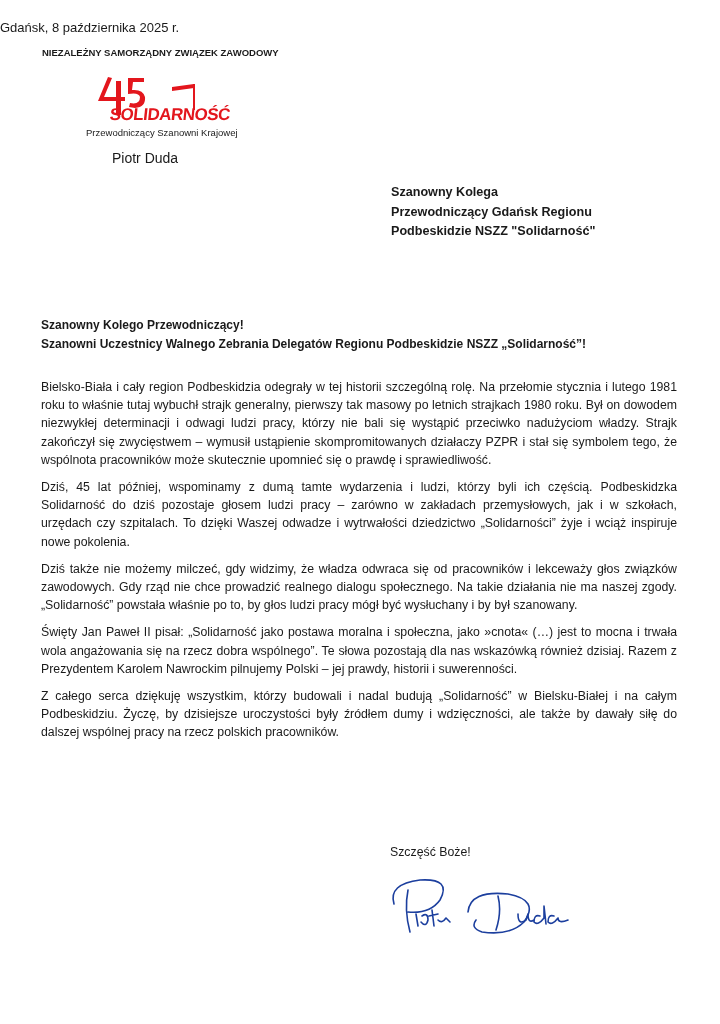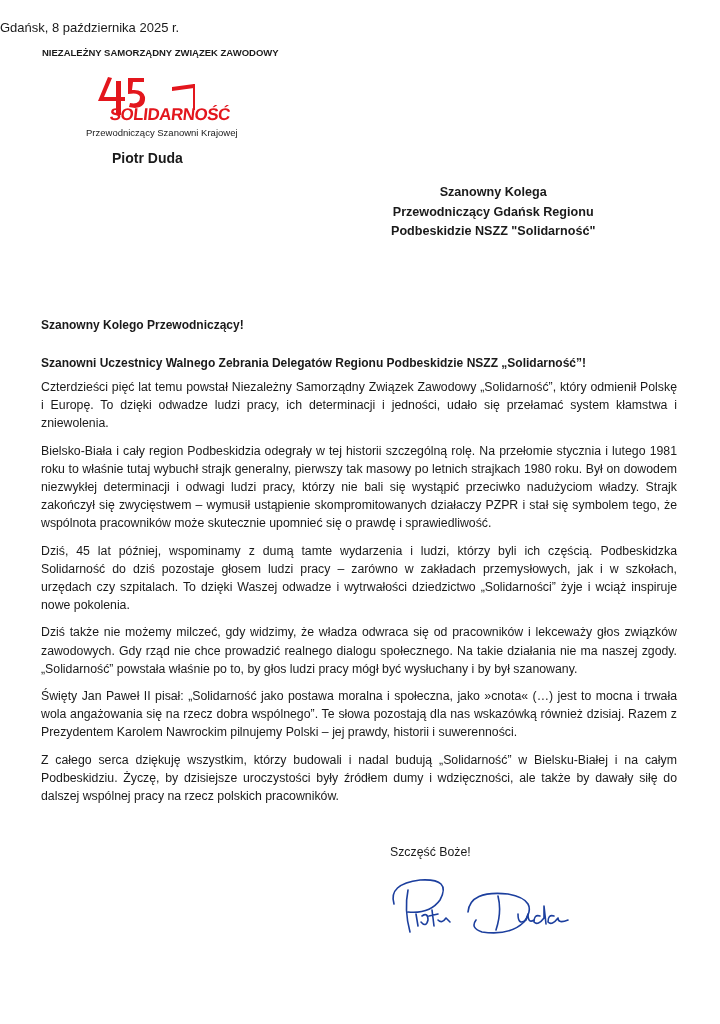--- a/index.html
+++ b/index.html
@@ -3,24 +3,24 @@
 <meta charset="utf-8">
 <style>
   html, body { margin: 0; padding: 0; background: #ffffff; }
   body { width: 720px; height: 1024px; position: relative; overflow: hidden;
          font-family: "Liberation Sans", "DejaVu Sans", sans-serif; color: #1a1a1a; }
   .abs { position: absolute; }
   .date { left: 0; right: 44px; top: 20px; text-align: left; font-size: 13px; }
   .org { left: 42px; top: 47px; font-size: 9.5px; font-weight: bold; letter-spacing: 0; }
   .logo { left: 94px; top: 75px; width: 140px; height: 50px; }
   .chair-title { left: 86px; top: 127px; font-size: 9.5px; }
-  .chair-name { left: 112px; top: 150px; font-size: 14px; font-weight: bold; }
-  .recipient { left: 391px; top: 183px; font-size: 12.6px; font-weight: bold; line-height: 19.5px; text-align: center; }
+  .chair-name { left: 112px; top: 150px; font-size: 14px; font-weight: normal; }
+  .recipient { left: 391px; top: 183px; font-size: 12.6px; font-weight: bold; line-height: 19.5px; }
   .greet { left: 41px; top: 317px; font-size: 12px; font-weight: bold; line-height: 17px; }
-  .greet div + div { margin-top: 21px; }
+  .greet div + div { margin-top: 2px; }
   .body { left: 41px; top: 378px; width: 636px; font-size: 12.3px; line-height: 18.2px; }
   .body p { margin: 0 0 9px 0; text-align: justify; }
   .closing { left: 390px; top: 845px; font-size: 12.3px; }
   .sig { left: 390px; top: 870px; width: 190px; height: 70px; }
 </style>
 </head>
 <body>
 
 <div class="abs date">Gdańsk, 8 października 2025 r.</div>
 
@@ -50,21 +50,20 @@
   <div>Przewodniczący Gdańsk Regionu</div>
   <div>Podbeskidzie NSZZ "Solidarność"</div>
 </div>
 
 <div class="abs greet">
   <div>Szanowny Kolego Przewodniczący!</div>
   <div>Szanowni Uczestnicy Walnego Zebrania Delegatów Regionu Podbeskidzie NSZZ „Solidarność”!</div>
 </div>
 
 <div class="abs body">
-  <p>Czterdzieści pięć lat temu powstał Niezależny Samorządny Związek Zawodowy „Solidarność”, który odmienił Polskę i Europę. To dzięki odwadze ludzi pracy, ich determinacji i jedności, udało się przełamać system kłamstwa i zniewolenia.</p>
   <p>Bielsko-Biała i cały region Podbeskidzia odegrały w tej historii szczególną rolę. Na przełomie stycznia i lutego 1981 roku to właśnie tutaj wybuchł strajk generalny, pierwszy tak masowy po letnich strajkach 1980 roku. Był on dowodem niezwykłej determinacji i odwagi ludzi pracy, którzy nie bali się wystąpić przeciwko nadużyciom władzy. Strajk zakończył się zwycięstwem – wymusił ustąpienie skompromitowanych działaczy PZPR i stał się symbolem tego, że wspólnota pracowników może skutecznie upomnieć się o prawdę i sprawiedliwość.</p>
   <p>Dziś, 45 lat później, wspominamy z dumą tamte wydarzenia i ludzi, którzy byli ich częścią. Podbeskidzka Solidarność do dziś pozostaje głosem ludzi pracy – zarówno w zakładach przemysłowych, jak i w szkołach, urzędach czy szpitalach. To dzięki Waszej odwadze i wytrwałości dziedzictwo „Solidarności” żyje i wciąż inspiruje nowe pokolenia.</p>
   <p>Dziś także nie możemy milczeć, gdy widzimy, że władza odwraca się od pracowników i lekceważy głos związków zawodowych. Gdy rząd nie chce prowadzić realnego dialogu społecznego. Na takie działania nie ma naszej zgody. „Solidarność” powstała właśnie po to, by głos ludzi pracy mógł być wysłuchany i by był szanowany.</p>
   <p>Święty Jan Paweł II pisał: „Solidarność jako postawa moralna i społeczna, jako »cnota« (…) jest to mocna i trwała wola angażowania się na rzecz dobra wspólnego”. Te słowa pozostają dla nas wskazówką również dzisiaj. Razem z Prezydentem Karolem Nawrockim pilnujemy Polski – jej prawdy, historii i suwerenności.</p>
   <p>Z całego serca dziękuję wszystkim, którzy budowali i nadal budują „Solidarność” w Bielsku-Białej i na całym Podbeskidziu. Życzę, by dzisiejsze uroczystości były źródłem dumy i wdzięczności, ale także by dawały siłę do dalszej wspólnej pracy na rzecz polskich pracowników.</p>
 </div>
 
 <div class="abs closing">Szczęść Boże!</div>
 
 <div class="abs sig" aria-label="Piotr Duda">

